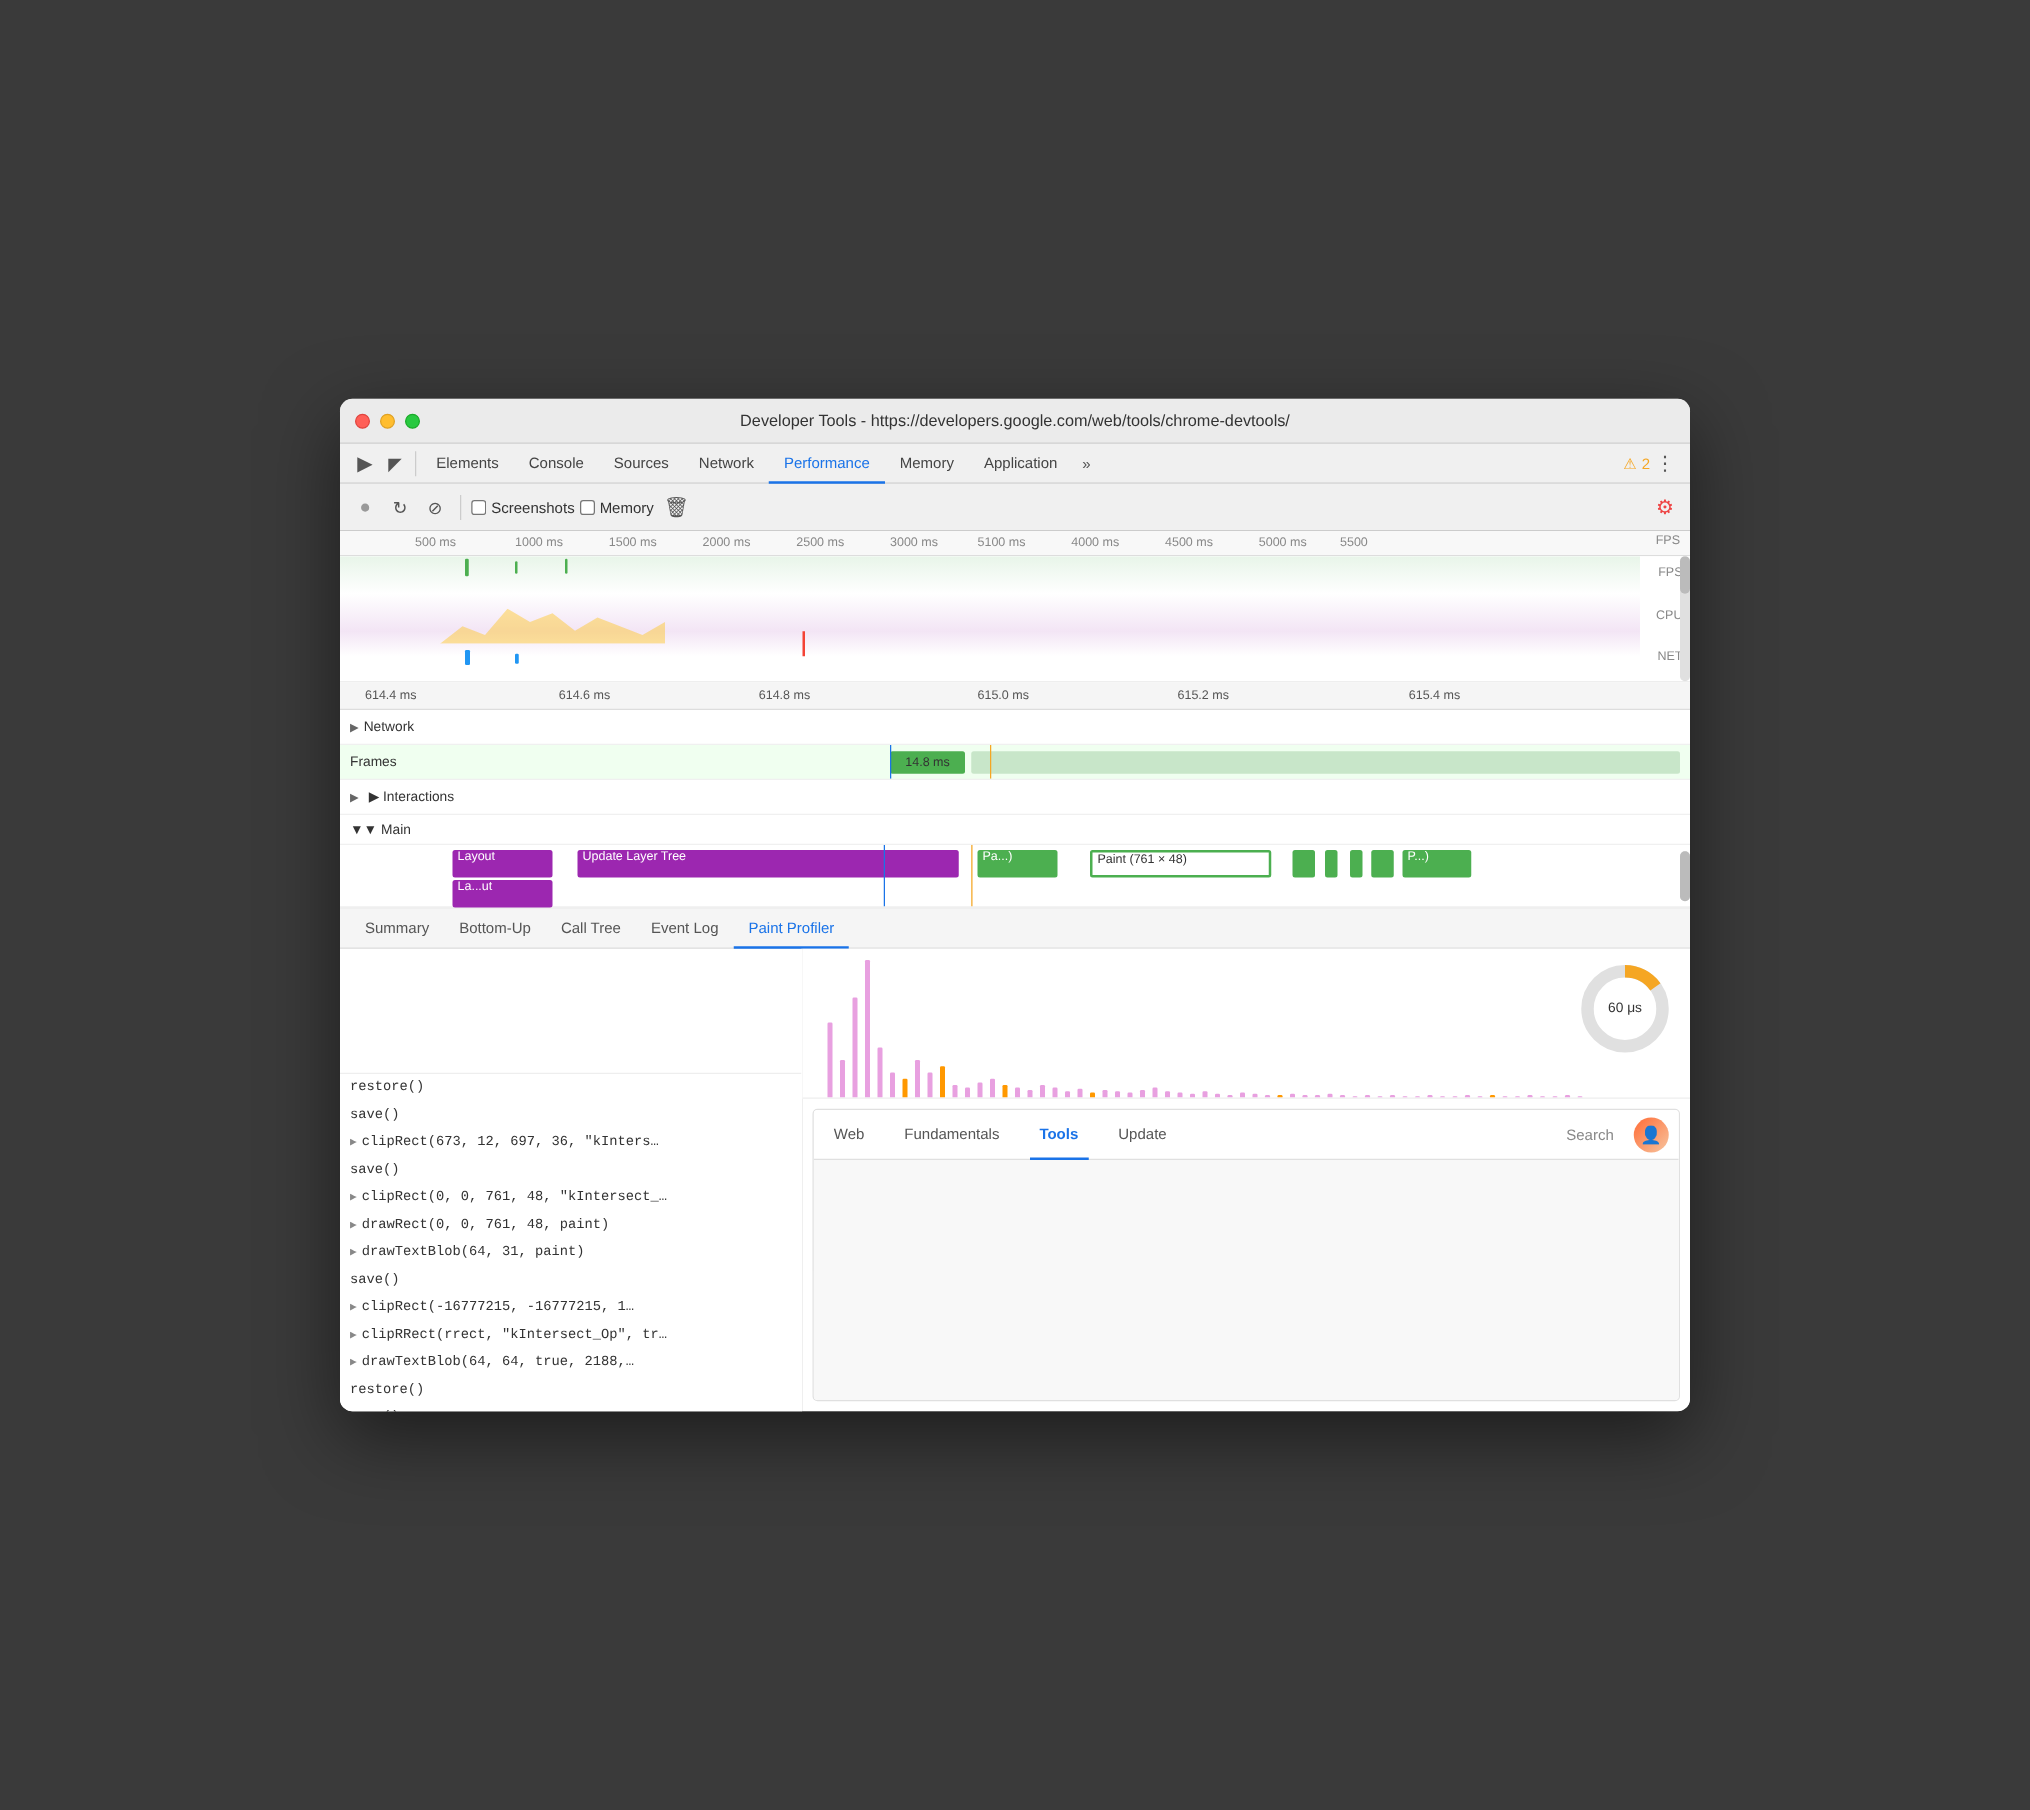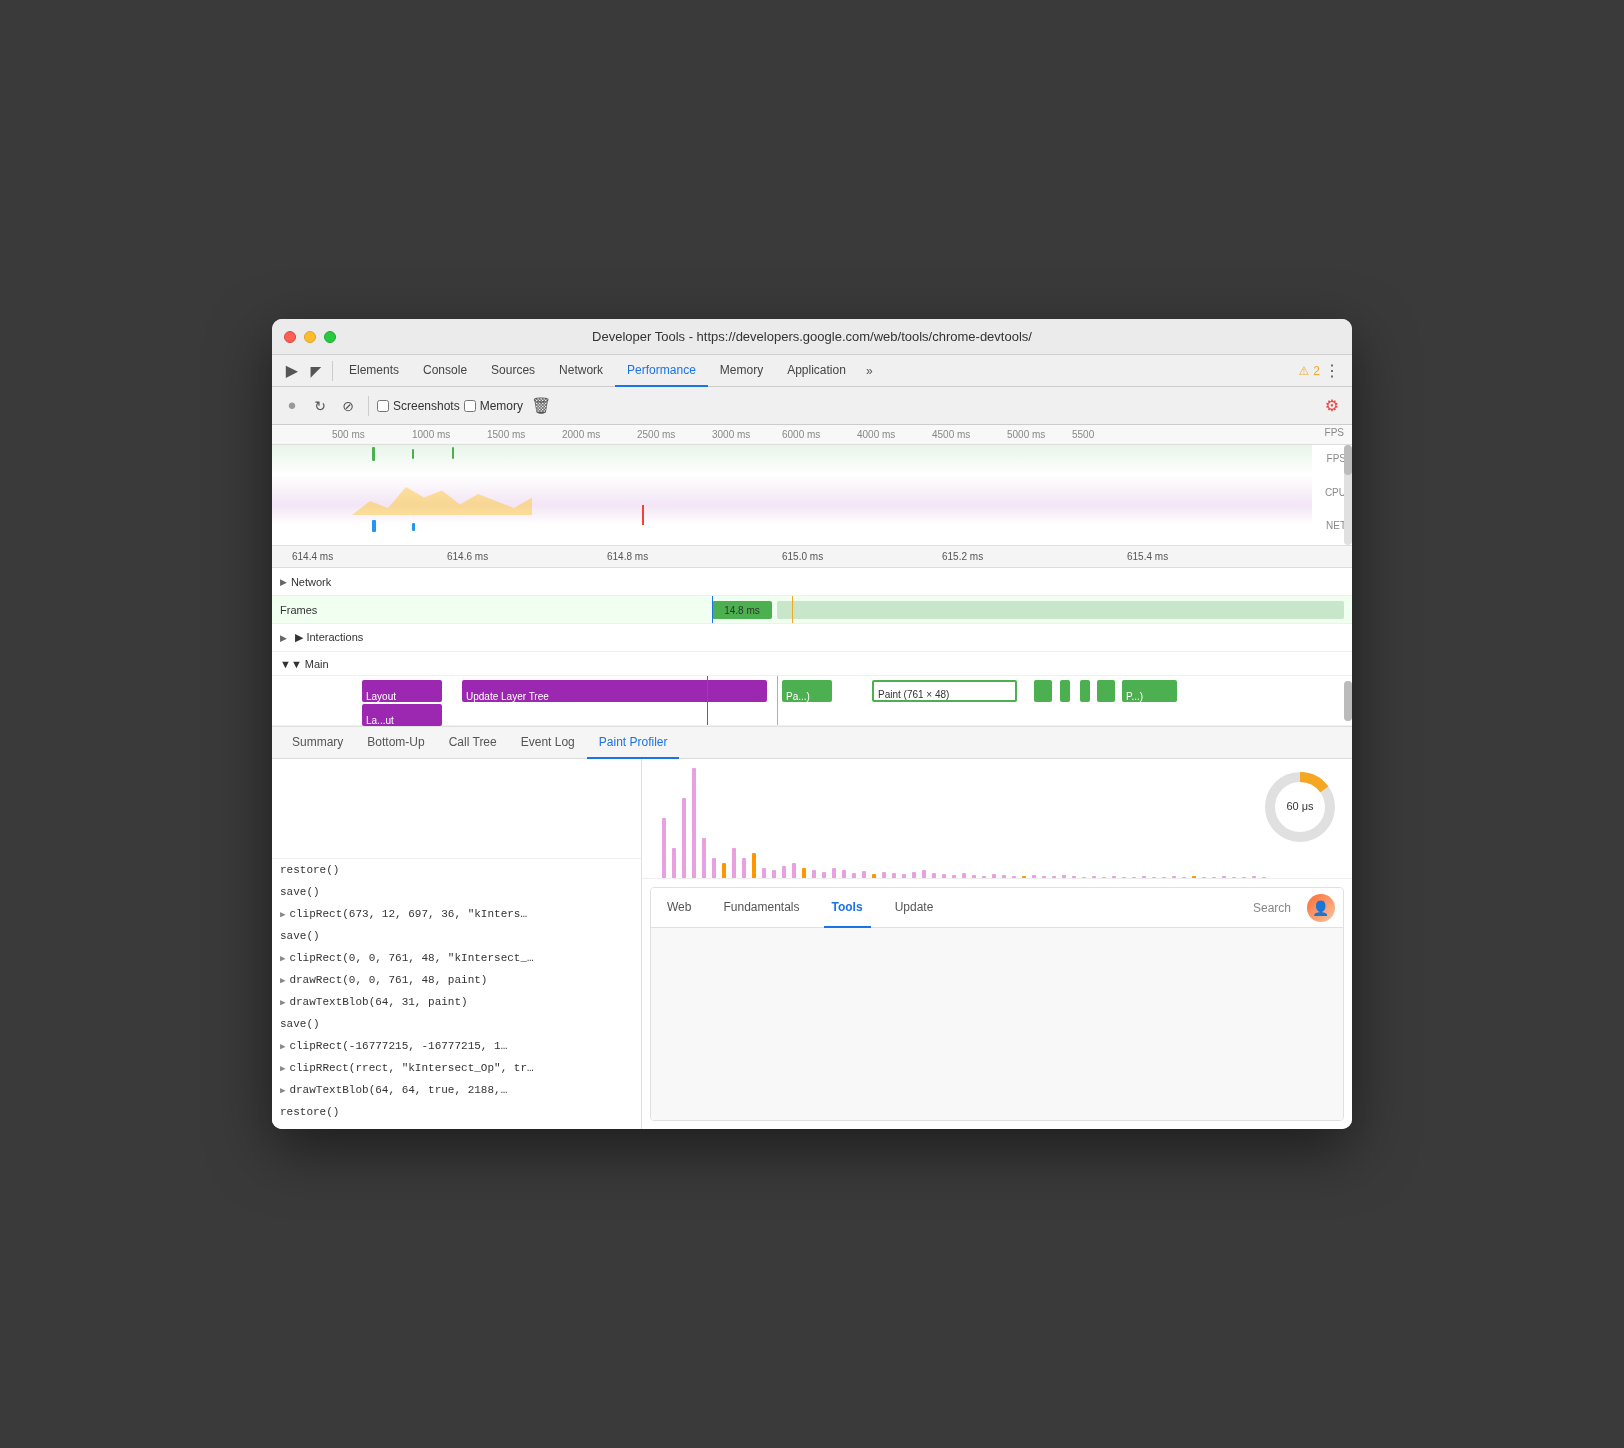--- a/index.html
+++ b/index.html
@@ -242,21 +242,21 @@
       display: flex;
       align-items: center;
       position: relative;
       border-bottom: 1px solid #f0f0f0;
     }
     .task-bar {
       position: absolute;
       height: 22px;
       border-radius: 2px;
       display: flex;
-      align-items: flex-end;
+      align-items: flex-start;
       padding: 0 4px;
       font-size: 10px;
       color: #fff;
       white-space: nowrap;
       overflow: hidden;
       cursor: pointer;
     }
     
     .v-line {
       position: absolute;
@@ -457,21 +457,21 @@
   </div>
 
   <div class="timeline-container">
     <div class="timeline-ruler" style="position:relative; padding-left: 0;">
       <span class="ruler-tick" style="left:60px;">500 ms</span>
       <span class="ruler-tick" style="left:140px;">1000 ms</span>
       <span class="ruler-tick" style="left:215px;">1500 ms</span>
       <span class="ruler-tick" style="left:290px;">2000 ms</span>
       <span class="ruler-tick" style="left:365px;">2500 ms</span>
       <span class="ruler-tick" style="left:440px;">3000 ms</span>
-      <span class="ruler-tick" style="left:510px;">6000 ms</span>
+      <span class="ruler-tick" style="left:510px;">5100 ms</span>
       <span class="ruler-tick" style="left:585px;">4000 ms</span>
       <span class="ruler-tick" style="left:660px;">4500 ms</span>
       <span class="ruler-tick" style="left:735px;">5000 ms</span>
       <span class="ruler-tick" style="left:800px;">5500</span>
       <span style="position:absolute; right:8px; top:2px; font-size:10px; color:#888;">FPS</span>
     </div>
     <div class="timeline-charts">
 
       <div style="position:absolute; left:0; right:40px; top:0; bottom:0; background: linear-gradient(to bottom, #e8f5e9 0%, #fff 30%, #f3e5f5 60%, #fff 80%);"></div>
 
@@ -546,21 +546,21 @@
       <div style="flex:1; position:relative; height:100%;">
 
         <div class="task-bar" style="background:#9c27b0; left:0px; width:80px; top:4px;">
           <span>Layout</span>
         </div>
 
         <div class="task-bar" style="background:#9c27b0; left:100px; width:305px; top:4px;">
           <span>Update Layer Tree</span>
         </div>
 
-        <div class="task-bar" style="background:#4caf50; left:420px; width:50px; top:4px;">
+        <div class="task-bar" style="background:#4caf50; left:420px; width:64px; top:4px;">
           <span>Pa...)</span>
         </div>
 
         <div class="task-bar" style="background:#fff; border:2px solid #4caf50; color:#333; left:510px; width:145px; top:4px;">
           <span>Paint (761 × 48)</span>
         </div>
 
         <div class="task-bar" style="background:#4caf50; left:672px; width:18px; top:4px;"></div>
         <div class="task-bar" style="background:#4caf50; left:698px; width:10px; top:4px;"></div>
         <div class="task-bar" style="background:#4caf50; left:718px; width:10px; top:4px;"></div>

